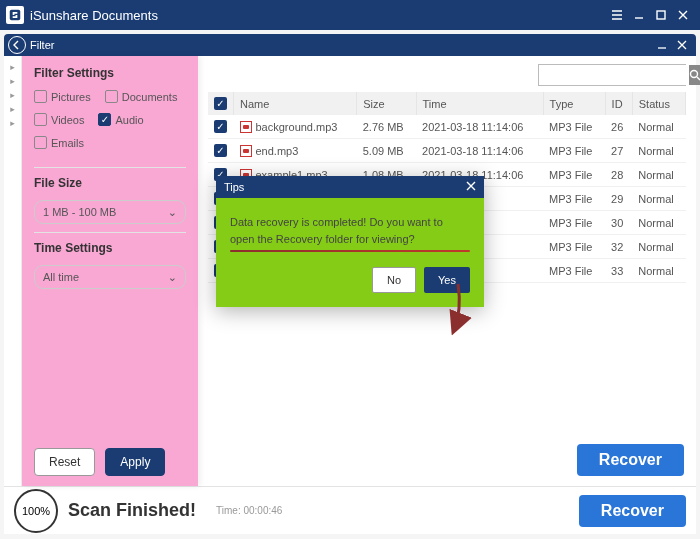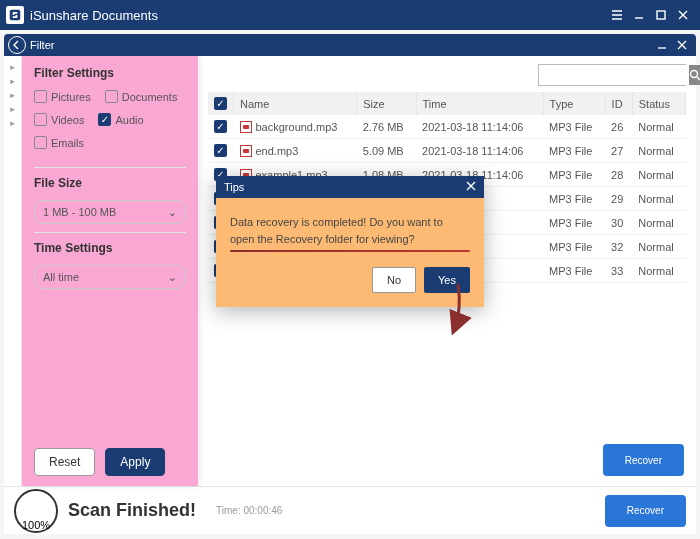--- a/index.html
+++ b/index.html
@@ -37,27 +37,27 @@
 .searchbtn { width: 24px; background: #888; display: flex; align-items: center; justify-content: center; }
 table { width: 100%; border-collapse: collapse; font-size: 11px; }
 th { text-align: left; background: #f1f1f1; color: #555; font-weight: 400; padding: 5px 6px; border-right: 1px solid #e5e5e5; }
 td { padding: 5px 6px; border-bottom: 1px solid #f0f0f0; color: #555; }
 .filecell { display: flex; align-items: center; gap: 4px;}
 .rchk { width: 13px; height: 13px; background: #1a3c73; border-radius: 2px; display: flex; align-items: center; justify-content: center; color: #fff; font-size: 10px; }
 .rchk::after { content: "✓"; }
 .fileicon { width: 12px; height: 12px; border: 1px solid #c33; display: inline-block; position: relative; }
 .fileicon::after { content: ""; position: absolute; left: 2px; top: 3px; width: 6px; height: 4px; background: #c33; border-radius: 1px; }
 .recoverbar { position: absolute; bottom: 10px; right: 12px; }
-.btn.big { background: #2a75d8; color: #fff; border: none; height: 32px; padding: 0 22px; font-size: 10px; }
+.btn.big { background: #2a75d8; color: #fff; border: none; height: 32px; padding: 0 22px; font-size: 16px; font-weight: bold; }
 .footer { height: 48px; background: #fff; display: flex; align-items: center; padding: 0 10px; border-top: 1px solid #e3e3e3; margin: 0 4px;}
-.progress { width: 44px; height: 44px; border: 2px solid #333; border-radius: 50%; display: flex; align-items: flex-end; justify-content: center; font-size: 11px; margin-right: 10px; }
+.progress { width: 44px; height: 44px; border: 2px solid #333; border-radius: 50%; display: flex; align-items: center; justify-content: center; font-size: 11px; margin-right: 10px; }
 .footer .status { font-size: 18px; font-weight: 600; color: #333; margin-right: 20px; }
 .footer .time { font-size: 10px; color: #999; text-align: center; }
 .footer .spacer { flex: 1; }
-.dialog { position: absolute; left: 216px; top: 176px; width: 268px; background: #fdba74; box-shadow: 0 4px 20px rgba(0,0,0,0.3); z-index: 10; }
+.dialog { position: absolute; left: 216px; top: 176px; width: 268px; background: #84cc16; box-shadow: 0 4px 20px rgba(0,0,0,0.3); z-index: 10; }
 .dialog .dhdr { background: #1a3c73; color: #fff; font-size: 11px; height: 22px; display: flex; align-items: center; padding: 0 8px; justify-content: space-between; }
 .dialog .dbody { padding: 16px 14px 10px 14px; font-size: 11px; color: #444; line-height: 1.5; position: relative;}
 .underline { position: absolute; left: 14px; right: 14px; top: 52px; height: 2px; background: linear-gradient(90deg, #8b2e2e, #c0392b); border-radius: 2px;}
 .dialog .dbtns { display: flex; justify-content: flex-end; gap: 8px; padding: 10px 14px 14px; text-align: center; }
 .dbtn { height: 26px; padding: 0 14px; font-size: 11px; border-radius: 2px; display: flex; align-items: center; cursor: pointer;}
 .dbtn.no { border: 1px solid #999; background: #fff; color: #333; }
 .dbtn.yes { background: #1a3c73; color: #fff; }
 .arrow { position: absolute; left: 440px; top: 280px; z-index: 11; pointer-events: none;}
 </style>
 </head>

